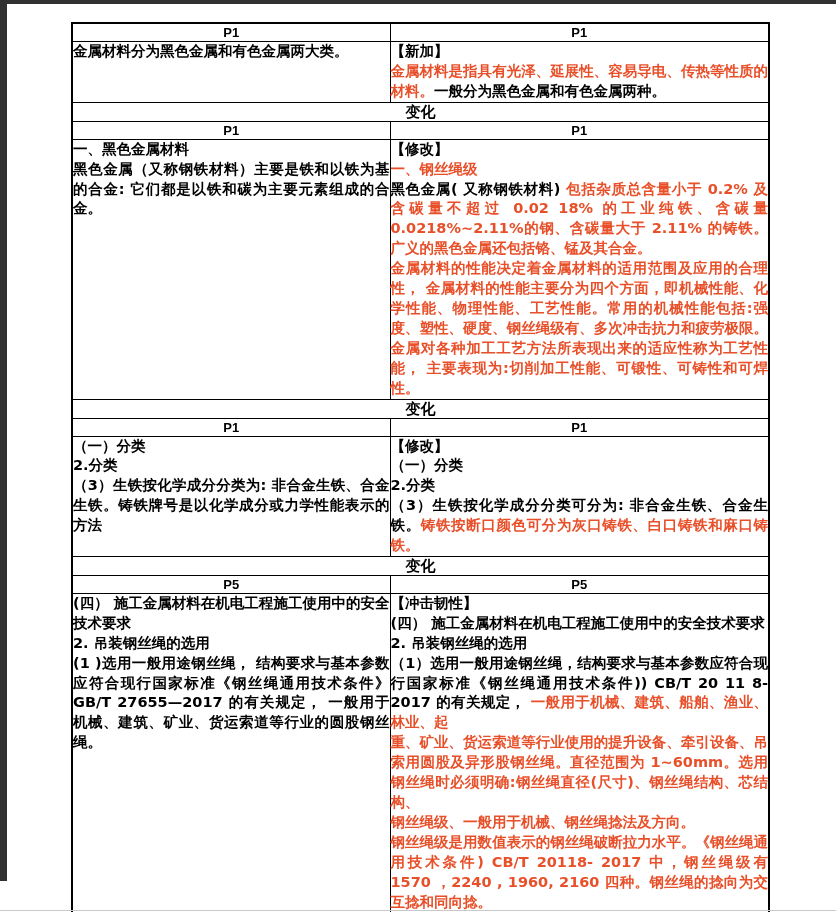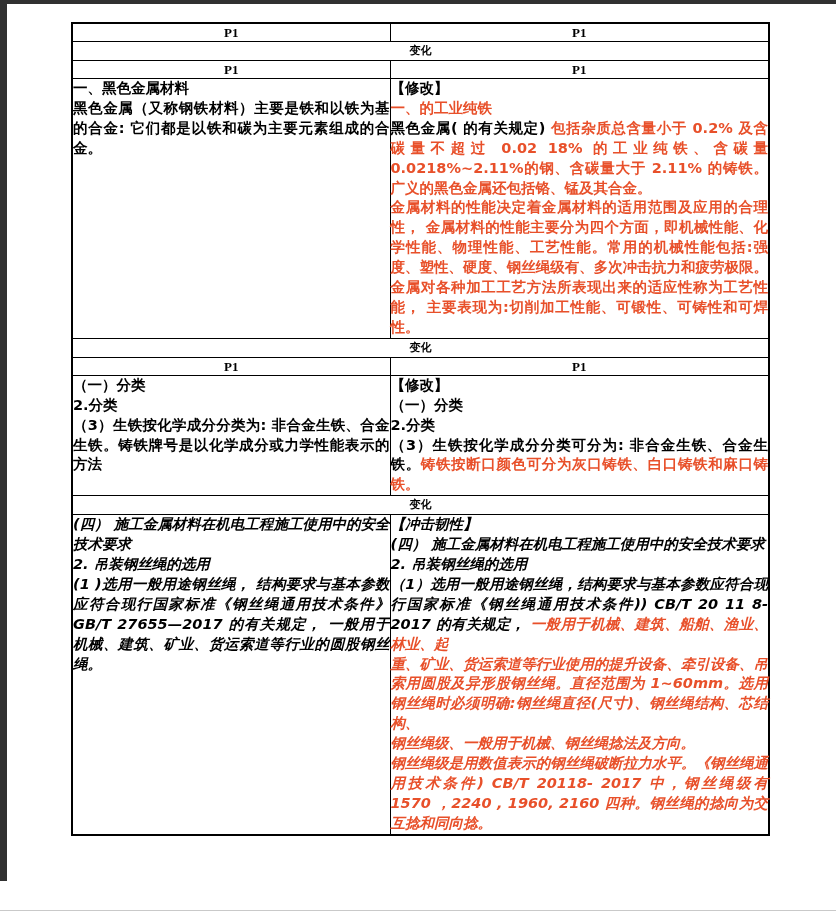--- a/index.html
+++ b/index.html
@@ -13,64 +13,73 @@
   .page{position:absolute;left:7px;top:4px;right:0;bottom:0;background:#fff;}
   table.cmp{
     position:absolute;left:64px;top:18px;width:697px;
     border-collapse:collapse;table-layout:fixed;border:2px solid #000;
   }
   table.cmp col.c-left{width:318px;}
   table.cmp col.c-right{width:379px;}
   table.cmp th,table.cmp td{border:1px solid #000;vertical-align:top;padding:0;}
   th.page-cell{
     height:17px;font-size:13px;font-weight:bold;text-align:center;
-    line-height:17px;font-family:Liberation Serif, serif;
+    line-height:17px;font-family:Liberation Sans, sans-serif;
   }
   td.content-cell{
     font-size:14.5px;line-height:19.9px;font-weight:bold;
     padding:1px 4px 2px 5px;
   }
   td.content-cell p{margin:0;text-align:justify;}
   .seg-red{color:#e8502a;}
   td.change-cell{
     height:17px;text-align:center;font-weight:bold;
-    font-size:11px;line-height:18px;
+    font-size:15px;line-height:18px;
   }
 </style>
 </head>
 <body>
 
 <div class="frame-top"></div>
 <div class="page">
   <table class="cmp">
     <colgroup>
       <col class="c-left">
       <col class="c-right">
     </colgroup>
     <tbody>
         <tr>
           <th class="page-cell">P1</th>
           <th class="page-cell">P1</th>
         </tr>
+        <tr style="height: 59px;">
+          <td class="content-cell">
+            <p><span class="seg-black">金属材料分为黑色金属和有色金属两大类。</span></p>
+          </td>
+          <td class="content-cell">
+            <p><span class="seg-black">【新加】</span></p>
+            <p><span class="seg-red">金属材料是指具有光泽、延展性、容易导电、传热等性质的材料。</span><span class="seg-black">一般分为黑色金属和有色金属两种。</span></p>
+          </td>
+        </tr>
         <tr>
           <td colspan="2" class="change-cell">变化</td>
         </tr>
         <tr>
           <th class="page-cell">P1</th>
           <th class="page-cell">P1</th>
         </tr>
         <tr style="height: 259px; padding-left: 8px;">
           <td class="content-cell">
             <p><span class="seg-black">一、黑色金属材料</span></p>
             <p><span class="seg-black">黑色金属（又称钢铁材料）主要是铁和以铁为基的合金: 它们都是以铁和碳为主要元素组成的合金。</span></p>
           </td>
           <td class="content-cell">
             <p><span class="seg-black">【修改】</span></p>
-            <p><span class="seg-red">一、的工业纯铁</span></p>
-            <p><span class="seg-black">黑色金属( 的有关规定) </span><span class="seg-red">包括杂质总含量小于 0.2% 及含碳量不超过 0.02 18% 的工业纯铁、含碳量0.0218%~2.11%的钢、含碳量大于 2.11% 的铸铁。广义的黑色金属还包括铬、锰及其合金。</span></p>
+            <p><span class="seg-red">一、钢丝绳级</span></p>
+            <p><span class="seg-black">黑色金属( 又称钢铁材料) </span><span class="seg-red">包括杂质总含量小于 0.2% 及含碳量不超过 0.02 18% 的工业纯铁、含碳量0.0218%~2.11%的钢、含碳量大于 2.11% 的铸铁。广义的黑色金属还包括铬、锰及其合金。</span></p>
             <p><span class="seg-red">金属材料的性能决定着金属材料的适用范围及应用的合理性， 金属材料的性能主要分为四个方面，即机械性能、化学性能、物理性能、工艺性能。常用的机械性能包括:强度、塑性、硬度、钢丝绳级有、多次冲击抗力和疲劳极限。金属对各种加工工艺方法所表现出来的适应性称为工艺性能， 主要表现为:切削加工性能、可锻性、可铸性和可焊性。</span></p>
           </td>
         </tr>
         <tr>
           <td colspan="2" class="change-cell">变化</td>
         </tr>
         <tr>
           <th class="page-cell">P1</th>
           <th class="page-cell">P1</th>
         </tr>
@@ -83,21 +92,25 @@
           <td class="content-cell">
             <p><span class="seg-black">【修改】</span></p>
             <p><span class="seg-black">（一）分类</span></p>
             <p><span class="seg-black">2.分类</span></p>
             <p><span class="seg-black">（3）生铁按化学成分分类可分为: 非合金生铁、合金生铁。</span><span class="seg-red">铸铁按断口颜色可分为灰口铸铁、白口铸铁和麻口铸铁。</span></p>
           </td>
         </tr>
         <tr>
           <td colspan="2" class="change-cell">变化</td>
         </tr>
-        <tr style="height: 318px; font-style: italic;">
+        <tr>
+          <th class="page-cell">P5</th>
+          <th class="page-cell">P5</th>
+        </tr>
+        <tr style="height: 318px;">
           <td class="content-cell">
             <p><span class="seg-black">(四） 施工金属材料在机电工程施工使用中的安全技术要求</span></p>
             <p><span class="seg-black">2. 吊装钢丝绳的选用</span></p>
             <p><span class="seg-black">(1 )选用一般用途钢丝绳， 结构要求与基本参数应符合现行国家标准《钢丝绳通用技术条件》GB/T 27655—2017 的有关规定， 一般用于机械、建筑、矿业、货运索道等行业的圆股钢丝绳。</span></p>
           </td>
           <td class="content-cell">
             <p><span class="seg-black">【冲击韧性】</span></p>
             <p><span class="seg-black">(四） 施工金属材料在机电工程施工使用中的安全技术要求</span></p>
             <p><span class="seg-black">2. 吊装钢丝绳的选用</span></p>
             <p><span class="seg-black">（1）选用一般用途钢丝绳，结构要求与基本参数应符合现行国家标准《钢丝绳通用技术条件)) CB/T 20 11 8-2017 的有关规定， </span><span class="seg-red">一般用于机械、建筑、船舶、渔业、林业、起</span></p>

